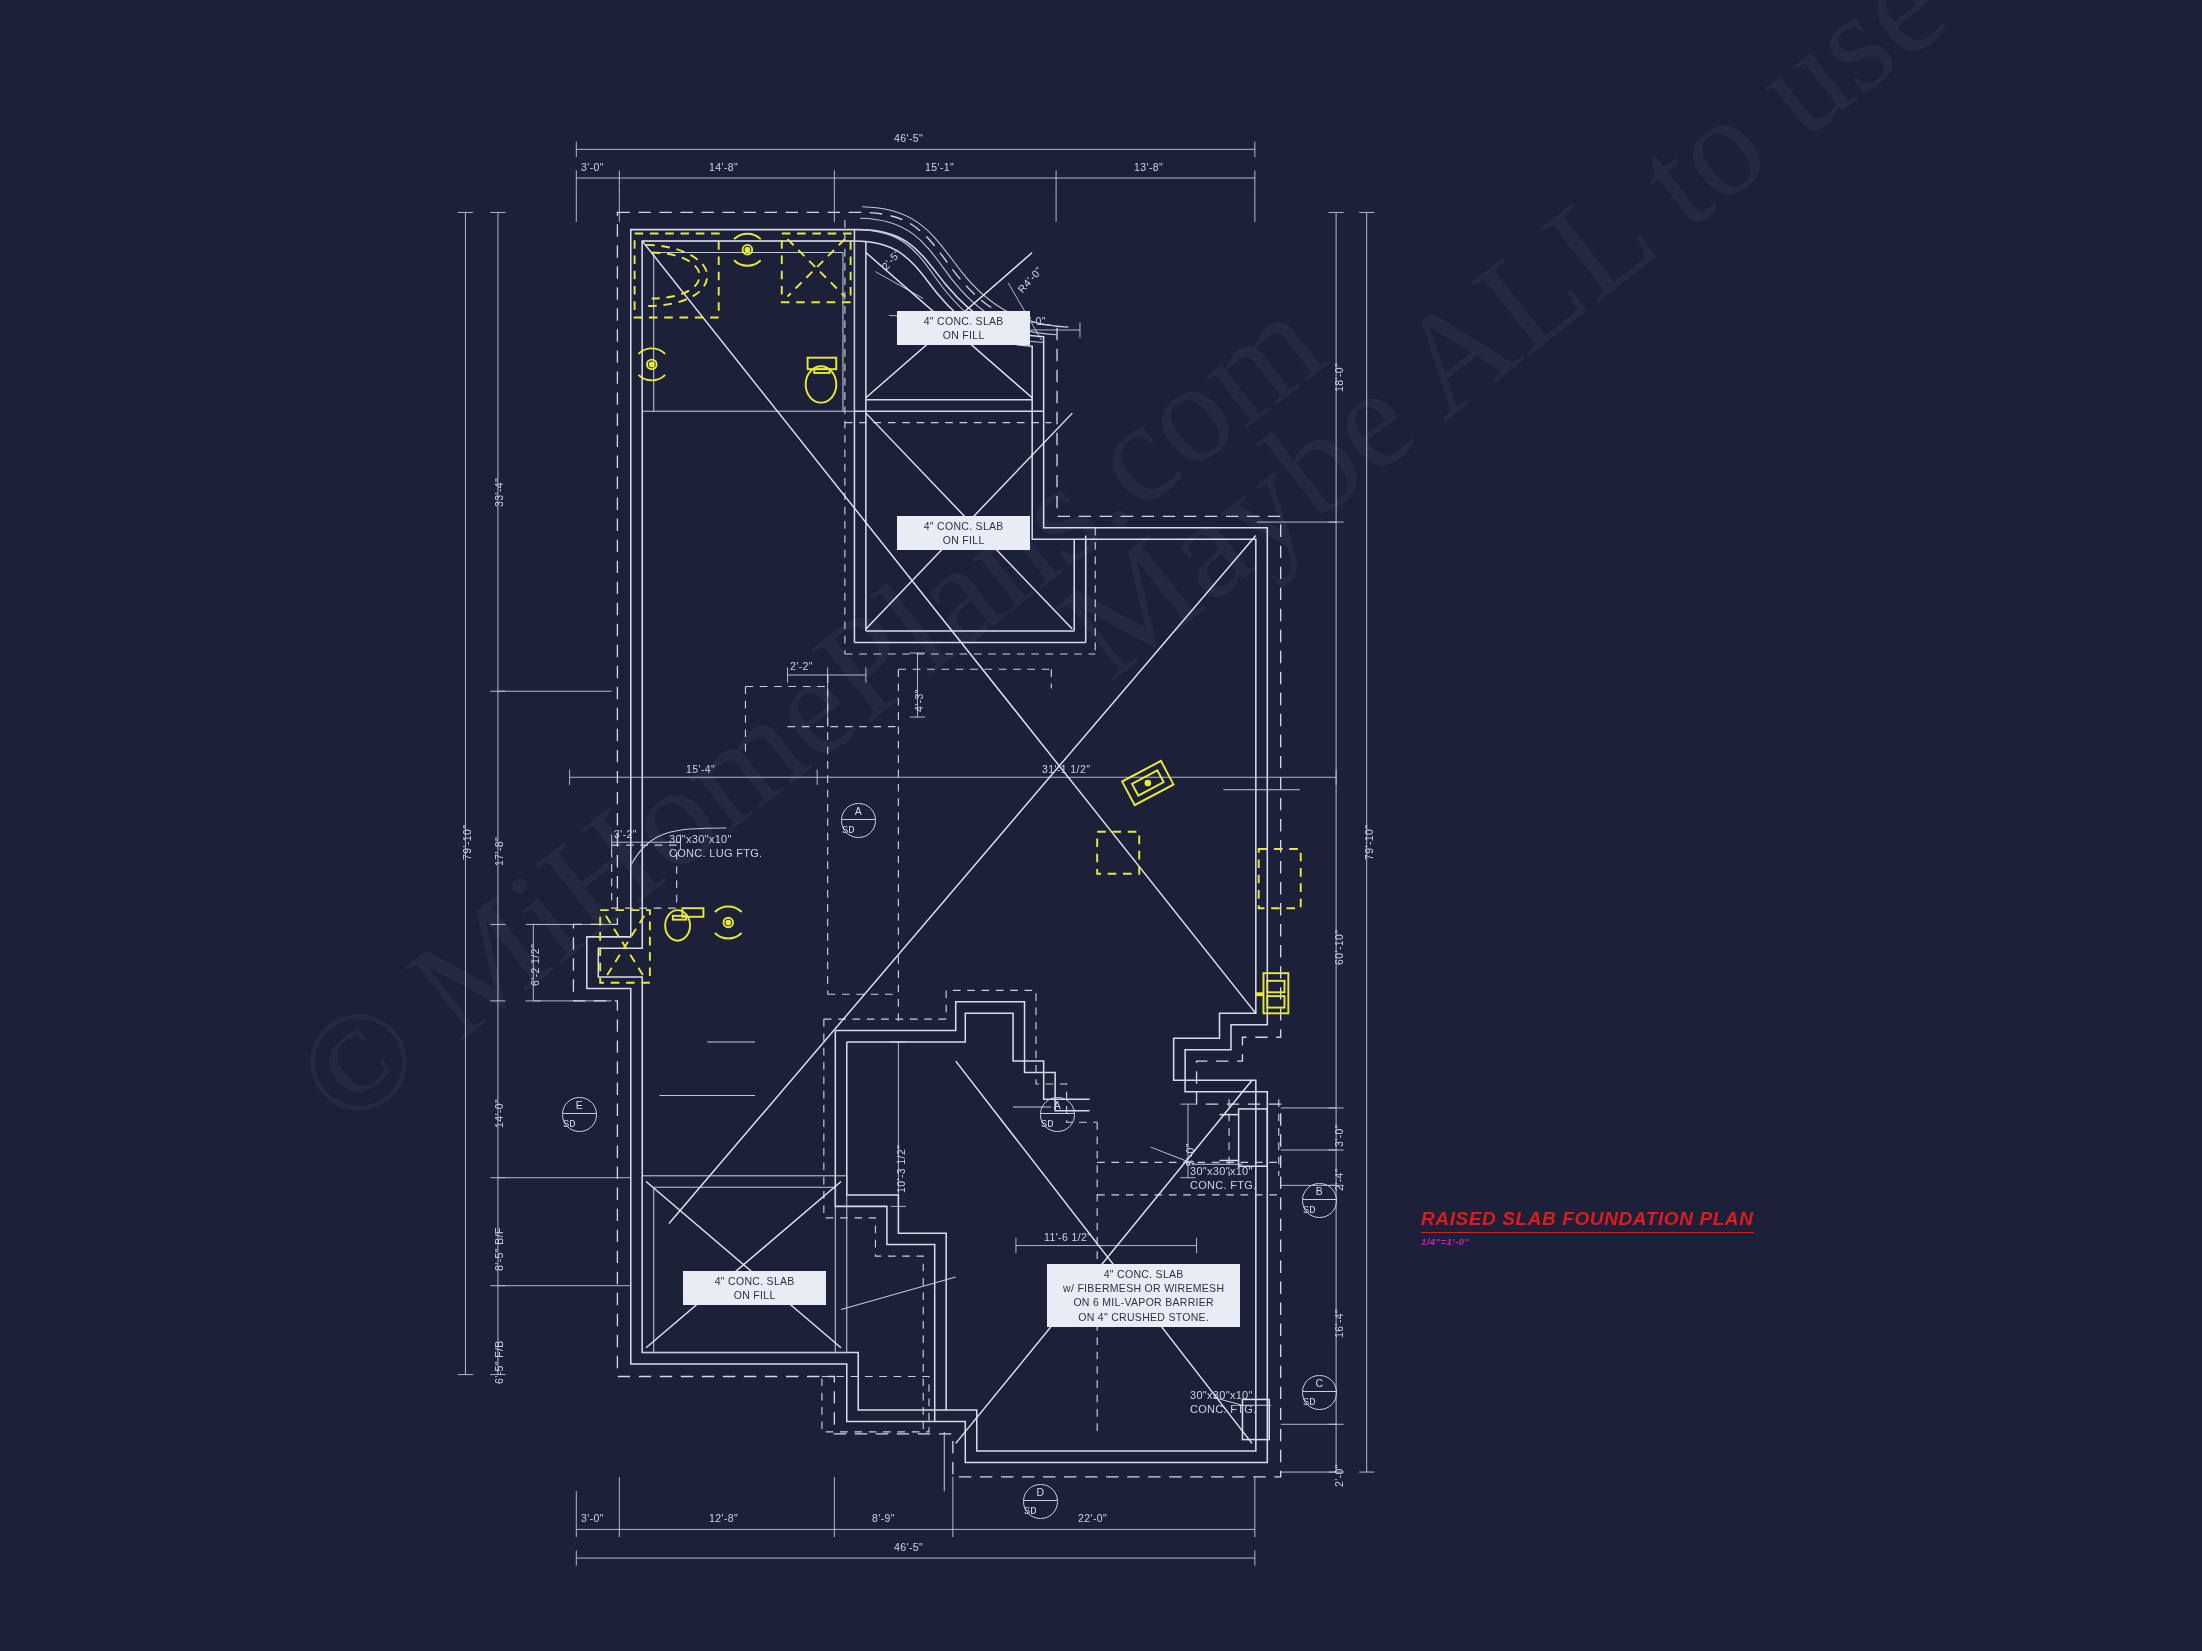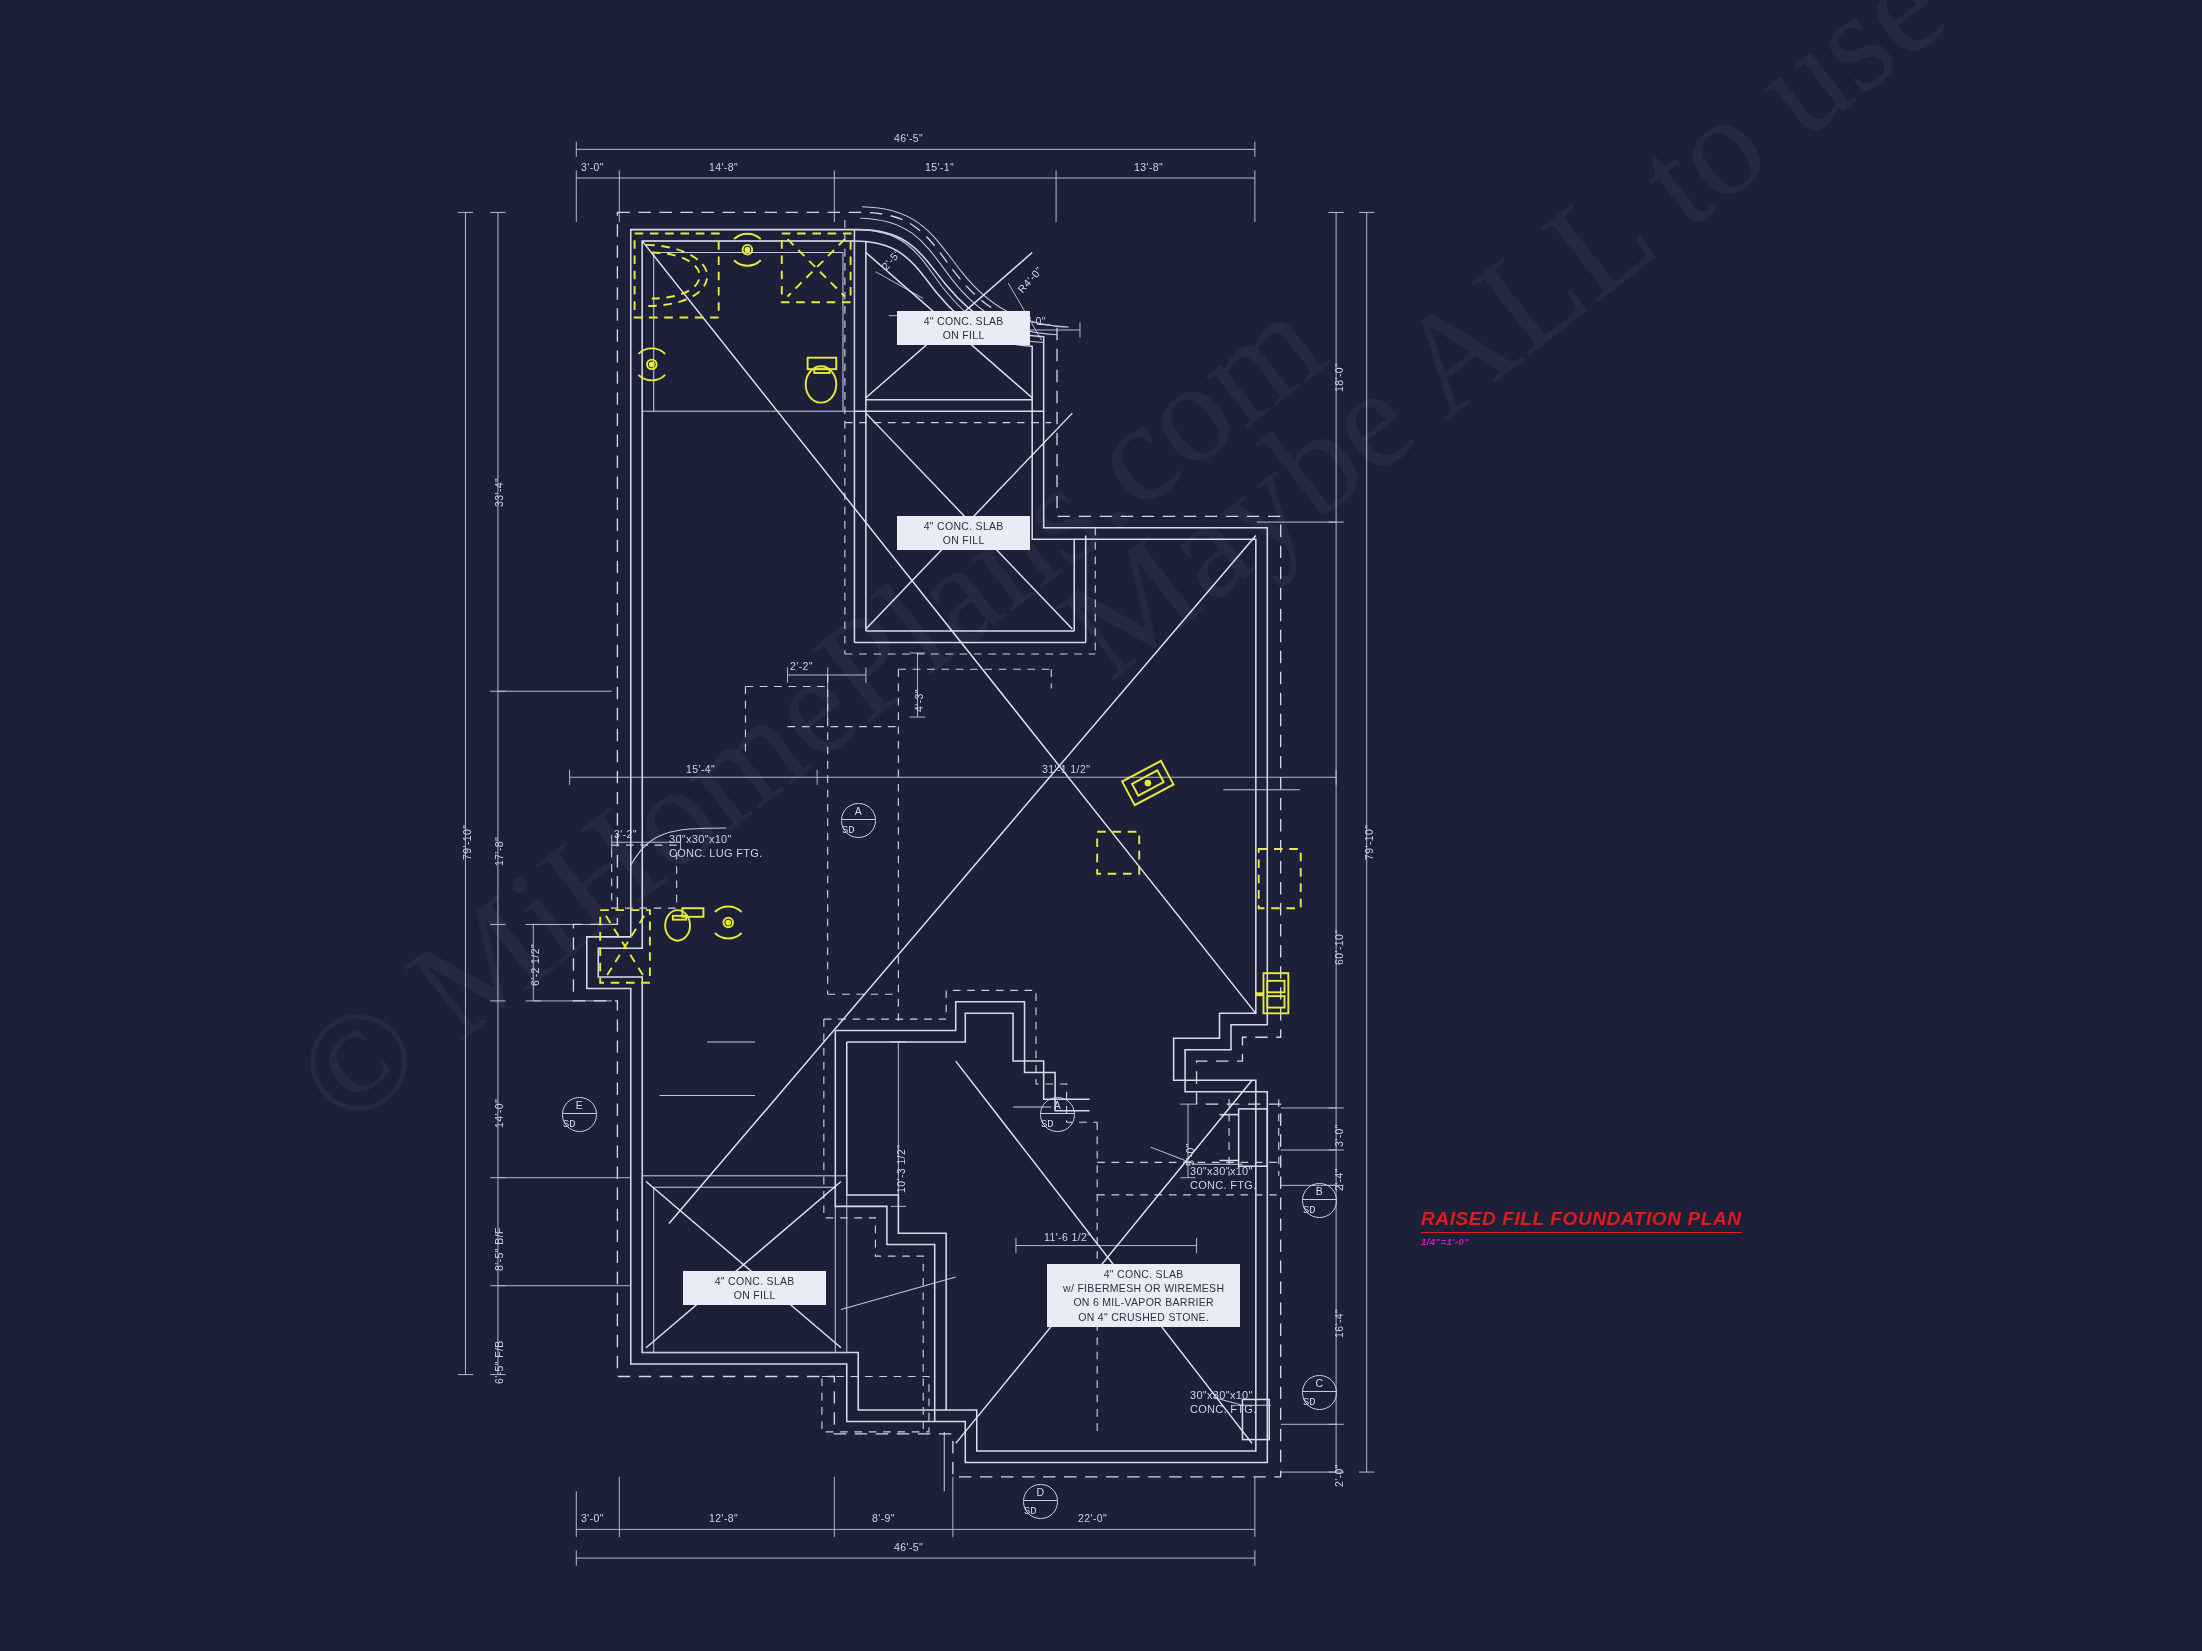--- a/index.html
+++ b/index.html
@@ -590,18 +590,18 @@
     <div class="bl"></div>
     <div class="bb">SD</div>
   </div>
   <div class="bubble" style="left:1023px;top:1484px;">
     <div class="bt">D</div>
     <div class="bl"></div>
     <div class="bb">SD</div>
   </div>
 
   <div id="title-block">
-    <div id="plan-title">RAISED FILL FOUNDATION PLAN</div>
+    <div id="plan-title">RAISED SLAB FOUNDATION PLAN</div>
     <div id="plan-scale">1/4"=1'-0"</div>
   </div>
 
 </div>
 
 
 </body></html>

